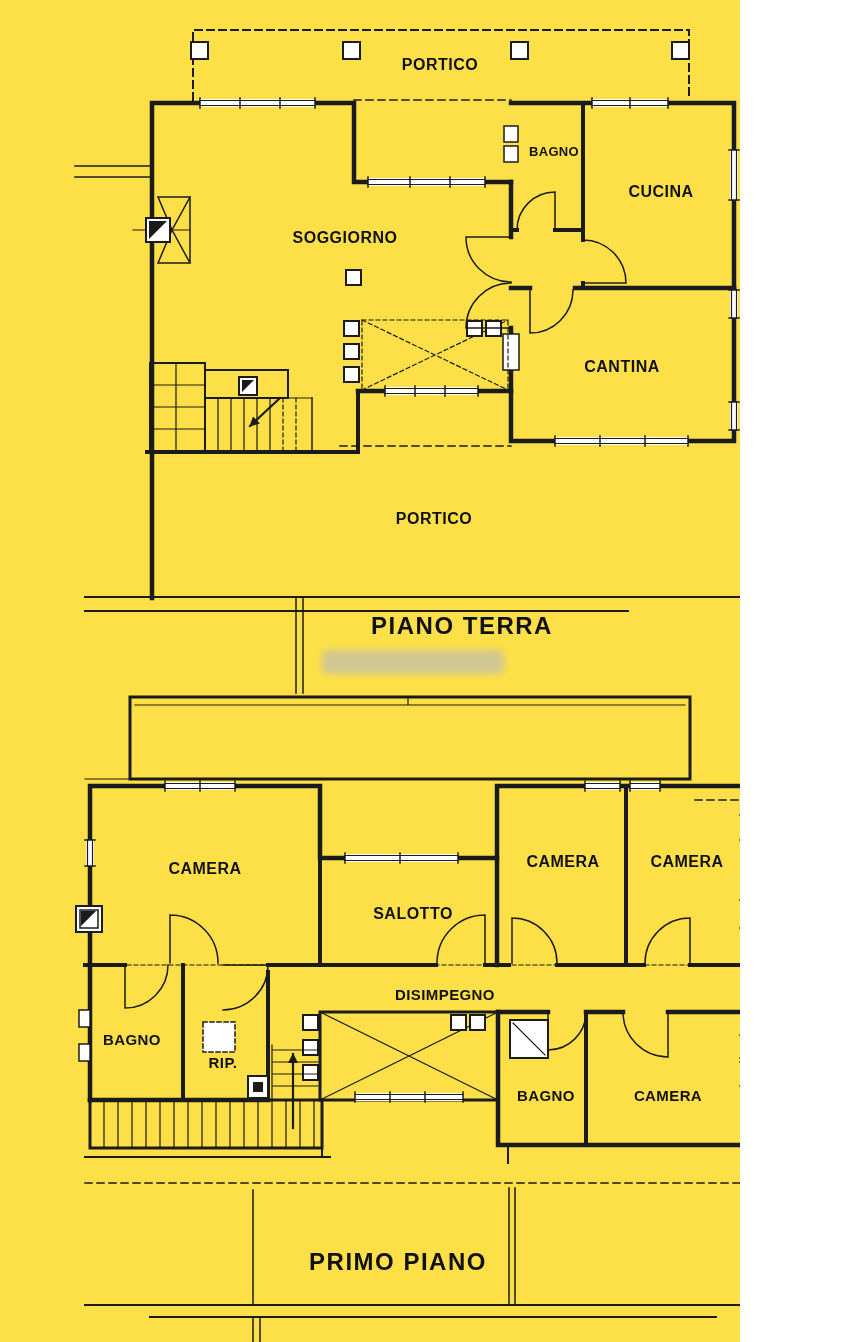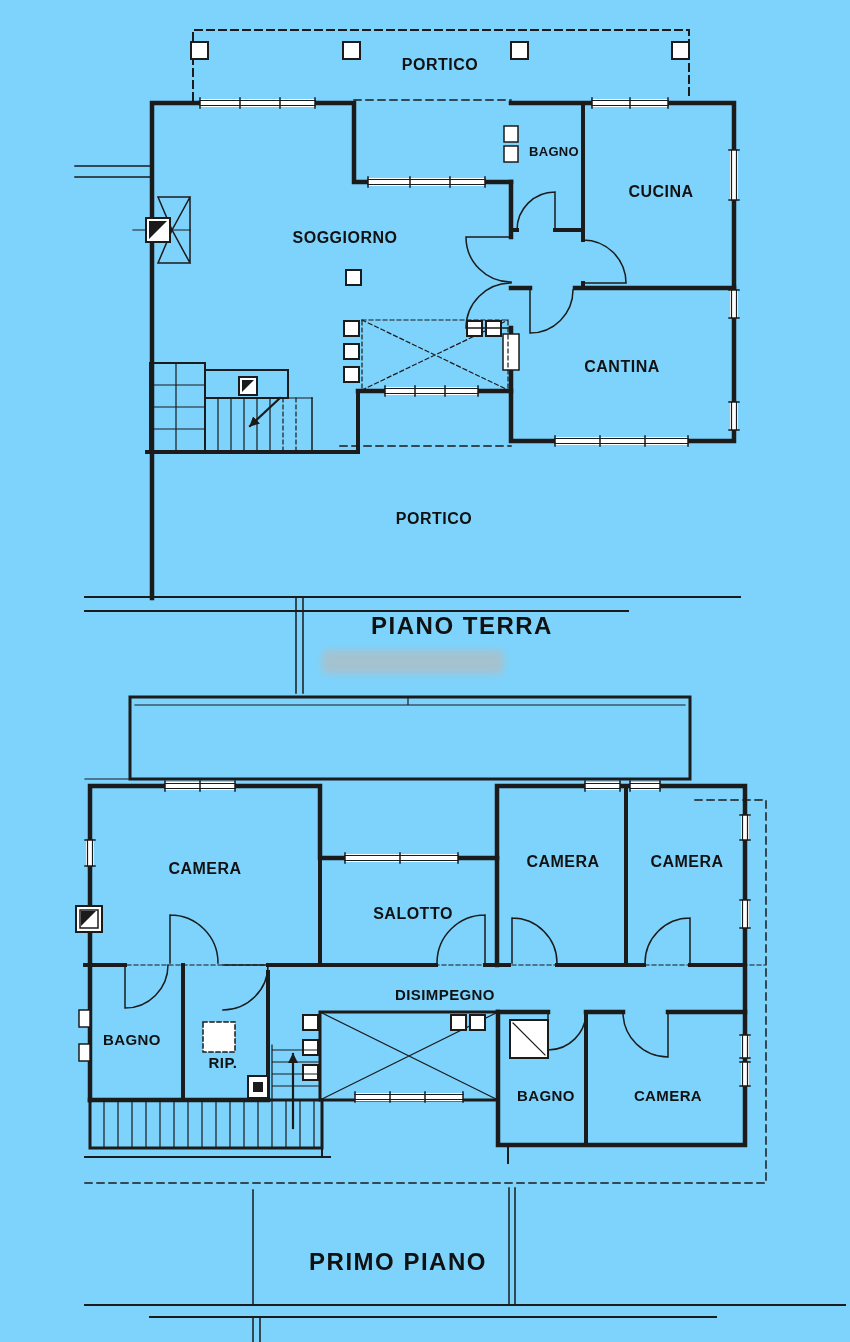--- a/index.html
+++ b/index.html
@@ -1,16 +1,16 @@
 <!DOCTYPE html>
 <html><head>
 <meta charset="utf-8">
 <style>
   html,body{margin:0;padding:0;background:#fff;}
-  .page{width:850px;height:1342px;position:relative;background:#7dd3fc;overflow:hidden;
+  .page{width:740px;height:1342px;position:relative;background:#fde047;overflow:hidden;
         font-family:"Liberation Sans", sans-serif;}
   svg{display:block;}
   .w{stroke:#1b1b1b;fill:none;stroke-linecap:square;}
   .w45{stroke-width:4.5;}
   .w4{stroke-width:4;}
   .w3{stroke-width:3;}
   .w2{stroke-width:2;}
   .w15{stroke-width:1.5;}
   .w12{stroke-width:1.2;}
   .dash{stroke-dasharray:7,5;}

